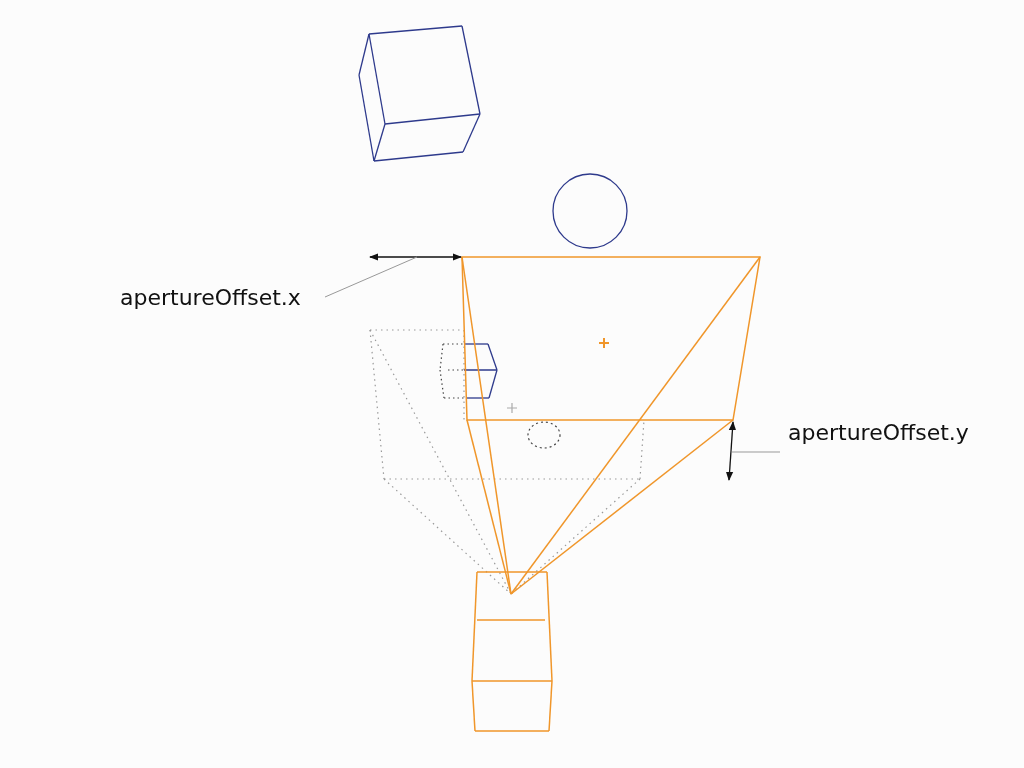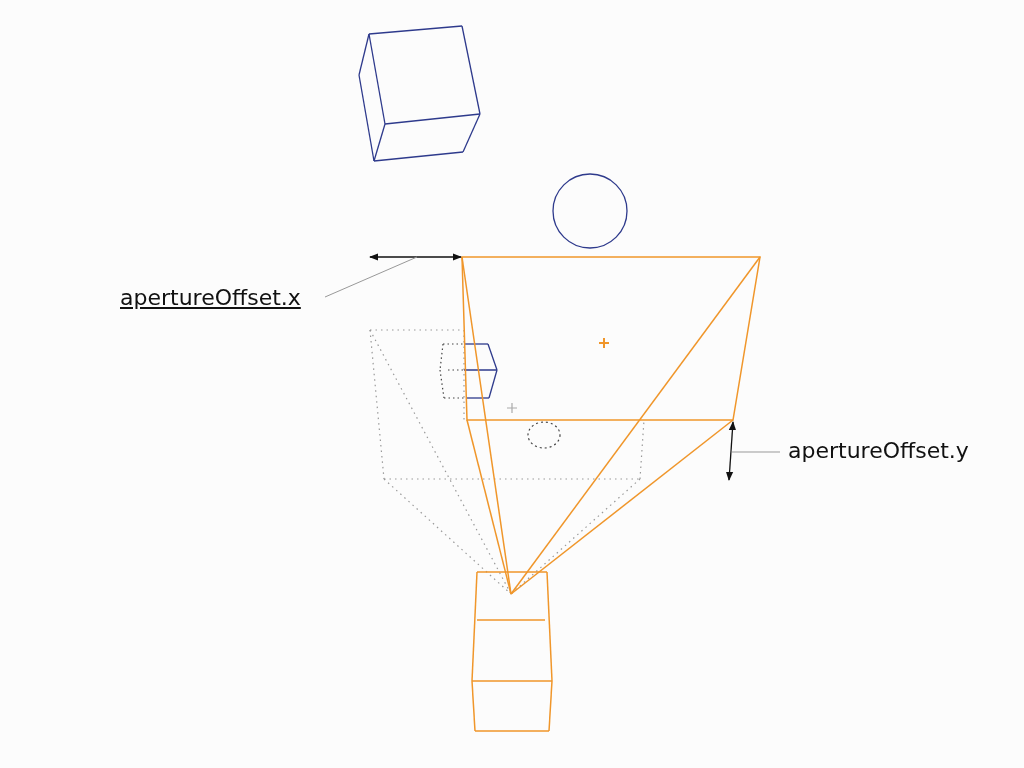--- a/index.html
+++ b/index.html
@@ -75,14 +75,14 @@
       <path d="M507,408H517M512,403V413" stroke="#aaa" stroke-width="1.2"></path>
     </g>
   <g id="g-arrows">
       <line x1="370" y1="257" x2="461" y2="257" stroke="#111111" stroke-width="1.3" marker-start="url(#ah)" marker-end="url(#ah)"></line>
       <line x1="733" y1="422" x2="729" y2="480" stroke="#111111" stroke-width="1.3" marker-start="url(#ah)" marker-end="url(#ah)"></line>
       <line x1="325" y1="297" x2="417" y2="257" stroke="#999999" stroke-width="1"></line>
       <line x1="732" y1="452" x2="780" y2="452" stroke="#999999" stroke-width="1"></line>
     </g>
 </svg>
 
-<div class="lbl" id="lbl-x" style="left: 120px; top: 287px; text-decoration: underline;">apertureOffset.x</div>
-<div class="lbl" id="lbl-y" style="left: 788px; top: 440px;">apertureOffset.y</div>
+<div class="lbl" id="lbl-x" style="left: 120px; top: 287px;">apertureOffset.x</div>
+<div class="lbl" id="lbl-y" style="left: 788px; top: 422px;">apertureOffset.y</div>
 
 </body></html>

